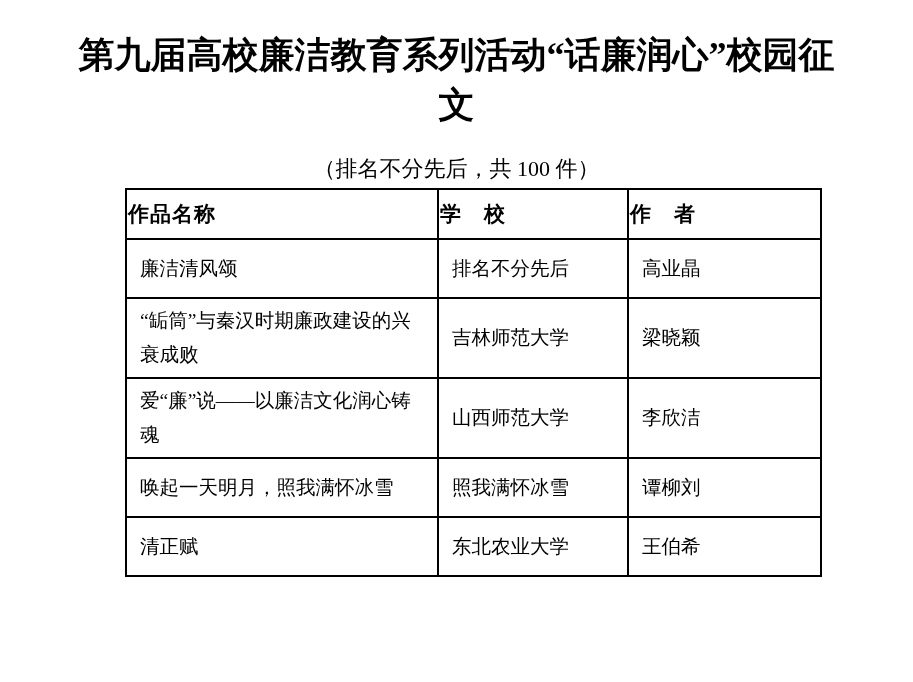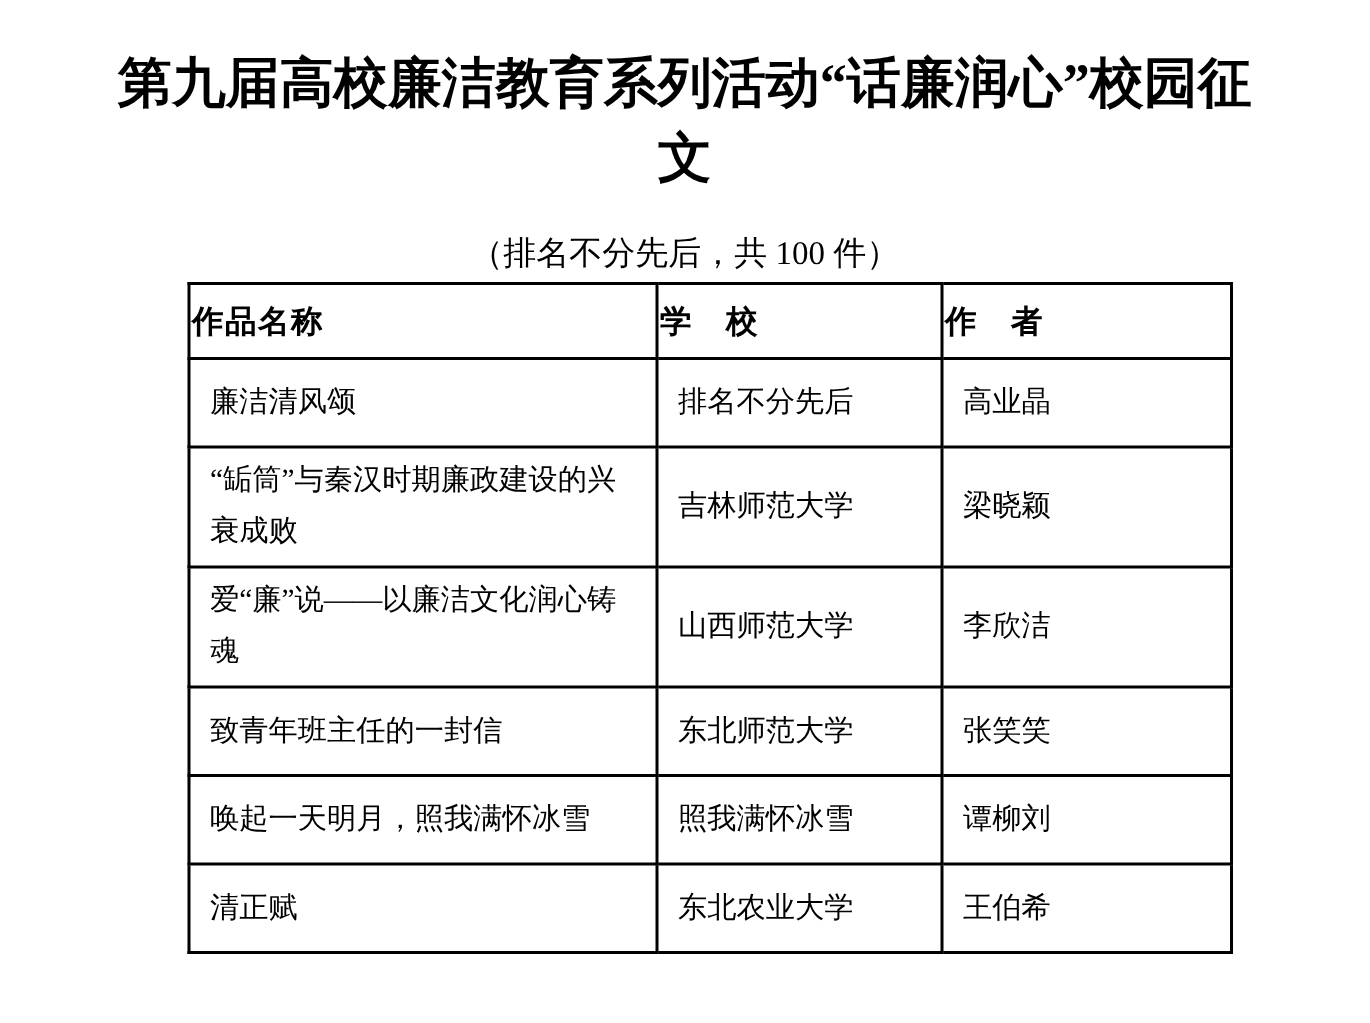--- a/index.html
+++ b/index.html
@@ -95,25 +95,20 @@
         <td>“缿筒”与秦汉时期廉政建设的兴衰成败</td>
         <td>吉林师范大学</td>
         <td>梁晓颖</td>
       </tr>
       <tr>
         <td>爱“廉”说——以廉洁文化润心铸魂</td>
         <td>山西师范大学</td>
         <td>李欣洁</td>
       </tr>
       <tr>
-        <td>致青年班主任的一封信</td>
-        <td>东北师范大学</td>
-        <td>张笑笑</td>
-      </tr>
-      <tr>
         <td>唤起一天明月，照我满怀冰雪</td>
         <td>照我满怀冰雪</td>
         <td>谭柳刘</td>
       </tr>
       <tr>
         <td>清正赋</td>
         <td>东北农业大学</td>
         <td>王伯希</td>
       </tr>
     </tbody>

